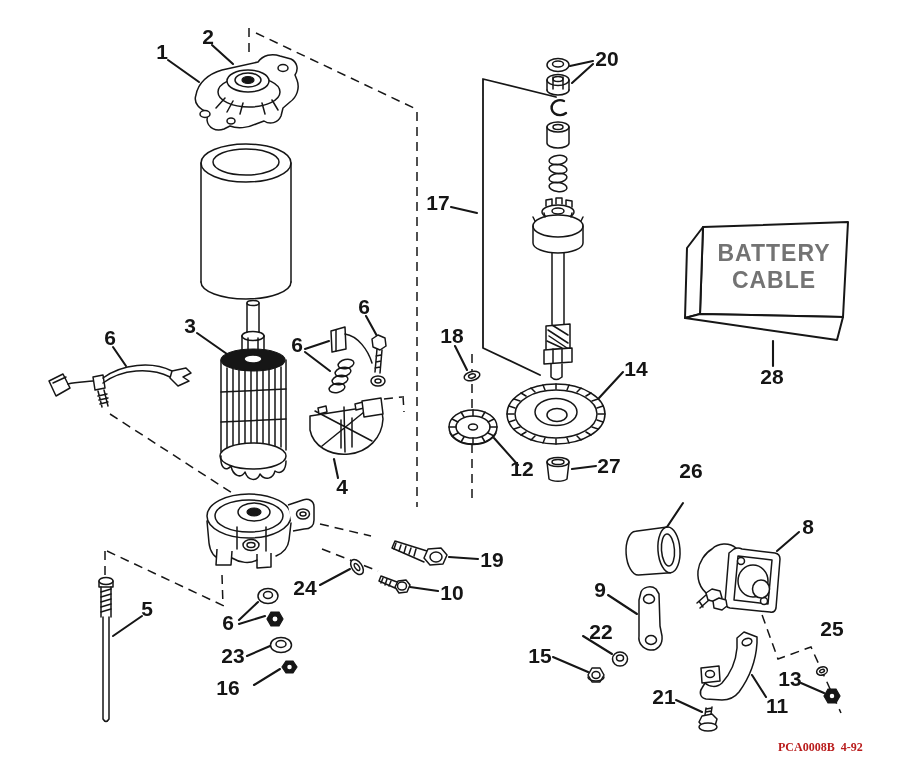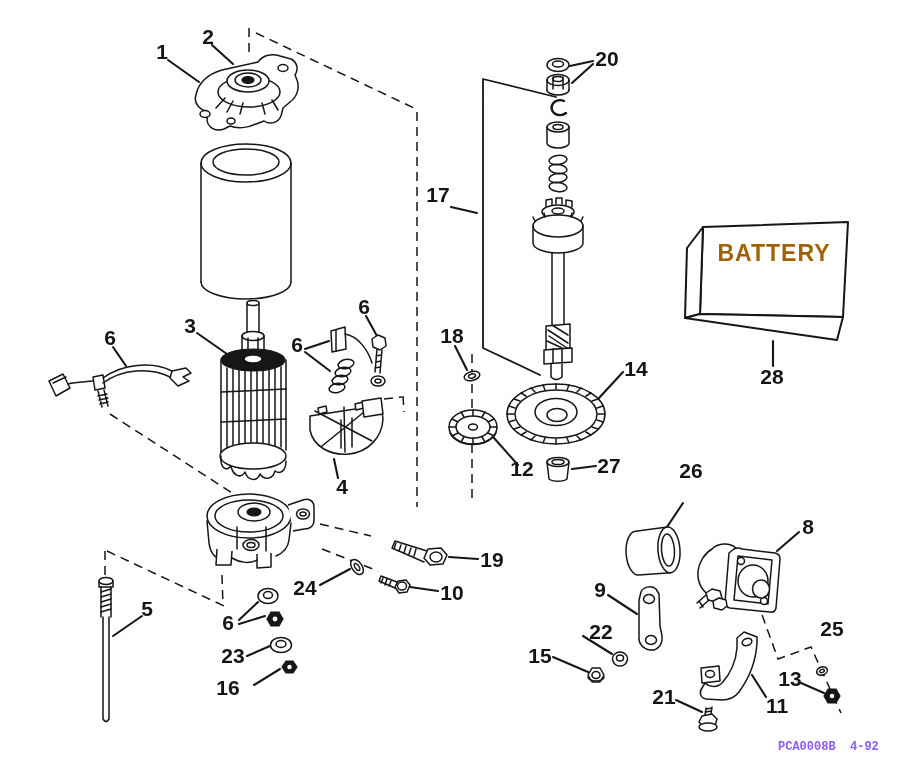--- a/index.html
+++ b/index.html
@@ -2,23 +2,23 @@
 <html><head>
 <meta charset="utf-8">
 <style>
   html,body{margin:0;padding:0;background:#fff;}
   #stage{position:relative;width:900px;height:774px;background:#fff;overflow:hidden;
          font-family:"Liberation Sans",sans-serif;}
   #art{position:absolute;left:0;top:0;}
   .callout{position:absolute;transform:translate(-50%,-50%);font-weight:700;font-size:21px;
            color:#151515;letter-spacing:0px;white-space:nowrap;}
   #battery-text{position:absolute;left:700px;top:240px;width:148px;text-align:center;
-                font-weight:700;font-size:23px;line-height:27px;letter-spacing:1px;color:#a16207;}
-  #code{position:absolute;left:778px;top:740px;font-family:Liberation Mono, monospace;
-        font-weight:700;font-size:12px;color:#8b5cf6;white-space:pre;}
+                font-weight:700;font-size:23px;line-height:27px;letter-spacing:1px;color:#737373;}
+  #code{position:absolute;left:778px;top:740px;font-family:Liberation Serif, serif;
+        font-weight:700;font-size:12px;color:#b91c1c;white-space:pre;}
   svg *{vector-effect:non-scaling-stroke;}
   .ln{stroke:#161616;stroke-width:1.5;fill:none;stroke-linecap:round;stroke-linejoin:round;}
   .lw{stroke:#161616;stroke-width:1.5;fill:#fff;stroke-linejoin:round;}
   .fd{stroke:#161616;stroke-width:1.2;fill:#161616;}
   .ld{stroke:#161616;stroke-width:2.1;fill:none;stroke-linecap:round;}
   .dsh{stroke:#161616;stroke-width:1.5;fill:none;stroke-dasharray:9 6;stroke-linecap:butt;}
   .thk{stroke:#161616;stroke-width:2.4;fill:none;stroke-linecap:round;}
 </style>
 </head>
 <body>
@@ -322,32 +322,33 @@
   <span class="callout" style="left:228px;top:623px">6</span>
   <span class="callout" style="left:808px;top:527px">8</span>
   <span class="callout" style="left:600px;top:590px">9</span>
   <span class="callout" style="left:452px;top:593px">10</span>
   <span class="callout" style="left:777px;top:706px">11</span>
   <span class="callout" style="left:522px;top:469px">12</span>
   <span class="callout" style="left:790px;top:679px">13</span>
   <span class="callout" style="left:636px;top:369px">14</span>
   <span class="callout" style="left:540px;top:656px">15</span>
   <span class="callout" style="left:228px;top:688px">16</span>
-  <span class="callout" style="left:438px;top:195px">17</span>
+  <span class="callout" style="left:438px;top:203px">17</span>
   <span class="callout" style="left:452px;top:336px">18</span>
   <span class="callout" style="left:492px;top:560px">19</span>
   <span class="callout" style="left:607px;top:59px">20</span>
   <span class="callout" style="left:664px;top:697px">21</span>
   <span class="callout" style="left:601px;top:632px">22</span>
   <span class="callout" style="left:233px;top:656px">23</span>
   <span class="callout" style="left:305px;top:588px">24</span>
   <span class="callout" style="left:832px;top:629px">25</span>
   <span class="callout" style="left:691px;top:471px">26</span>
   <span class="callout" style="left:609px;top:466px">27</span>
   <span class="callout" style="left:772px;top:377px">28</span>
 
   <div id="battery-text">
     <div>BATTERY</div>
+    <div>CABLE</div>
   </div>
 
   <div id="code">PCA0008B  4-92</div>
 
 </div>
 
 </body></html>

